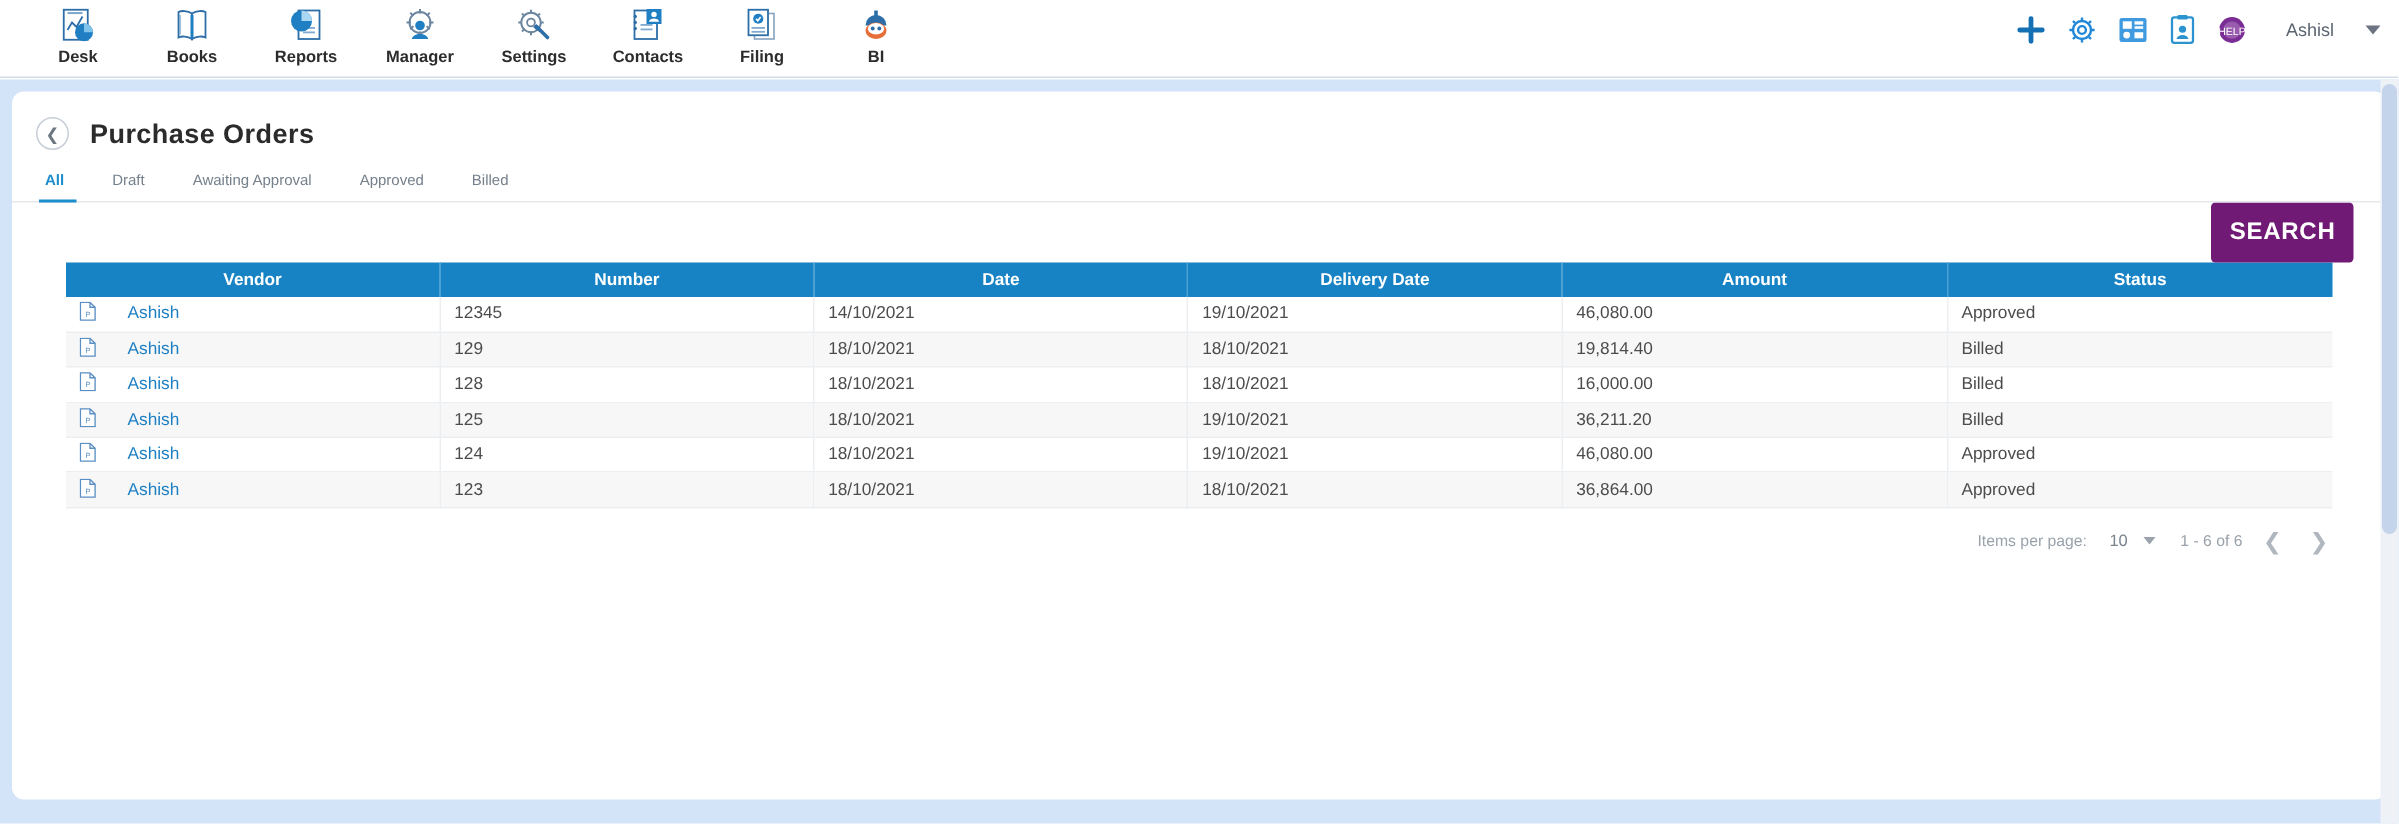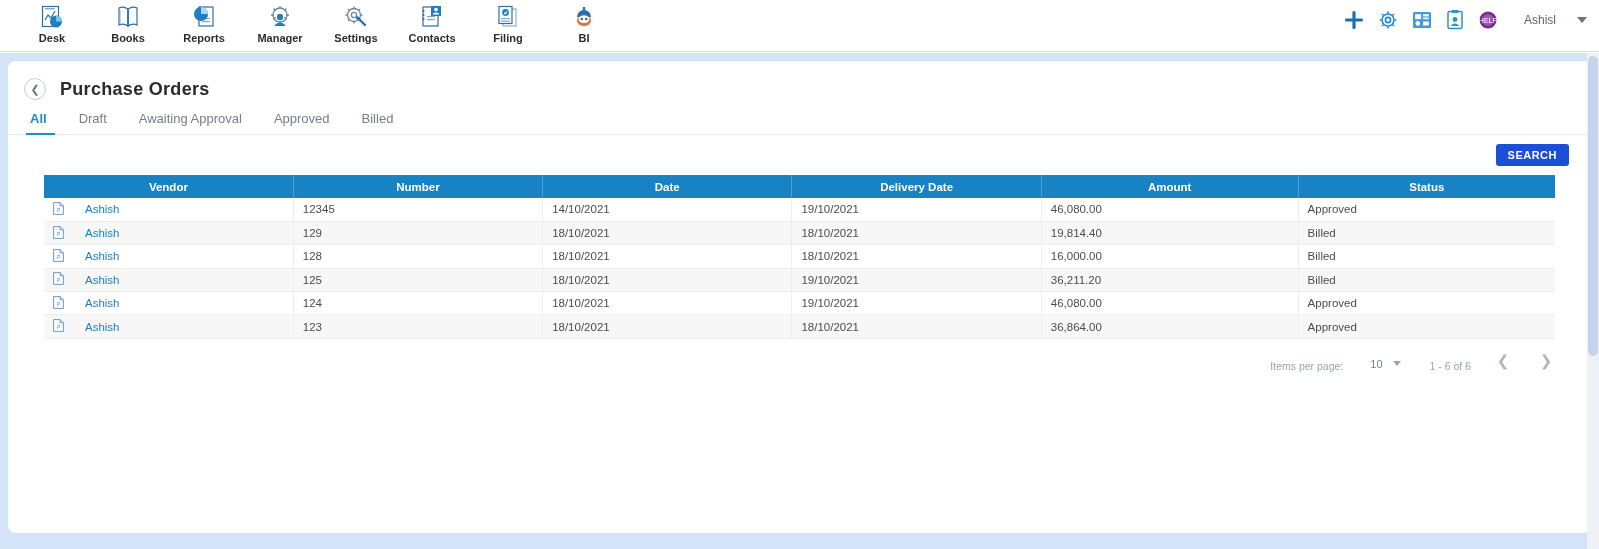--- a/index.html
+++ b/index.html
@@ -132,21 +132,21 @@
   
   .tabs {
     position: relative;
     display: flex;
     align-items: flex-end;
     padding: 0 16px;
     height: 30px;
     border-bottom: 1px solid #e6e8eb;
   }
   .tab {
-    font-size: 13px;
+    font-size: 10px;
     color: #75808c;
     padding: 0 16px 8px 16px;
     cursor: pointer;
     position: relative;
     white-space: nowrap;
   }
   .tab:first-child { padding-left: 6px; }
   .tab.active { color: #1b8ccc; font-weight: bold; }
   .tab.active::after {
     content: "";
@@ -158,28 +158,28 @@
 
   
   .search-row {
     height: 40px;
     display: flex;
     align-items: center;
     justify-content: flex-end;
     padding-right: 22px;
   }
   .btn-search {
-    background: #1d4ed8;
+    background: #701a75;
     color: #fff;
     border: none;
     border-radius: 3px;
-    font-size: 11px;
+    font-size: 16px;
     font-weight: bold;
     letter-spacing: .5px;
-    height: 22px;
+    height: 40px;
     padding: 0 12px;
     cursor: pointer;
     font-family: "Liberation Sans", sans-serif;
   }
 
   
   .table-wrap { padding: 0 36px; }
   table.po { width: 100%; border-collapse: collapse; table-layout: fixed; }
   table.po thead th {
     background: #1783c4;
@@ -205,23 +205,23 @@
   }
   table.po tbody td:last-child { border-right: none; }
   table.po tbody tr:nth-child(even) { background: #f7f7f7; }
   table.po tbody tr:nth-child(odd) { background: #ffffff; }
   .vendor-cell { display: flex; align-items: center; gap: 21px; }
   .vendor-link { color: #1d7fc3; cursor: pointer; }
 
   
   .paginator {
     display: flex;
-    align-items: flex-end;
+    align-items: center;
     justify-content: flex-end;
-    gap: 21px;
+    gap: 9px;
     padding: 11px 34px 0 0;
     font-size: 10.5px;
     color: #9aa2ab;
   }
   .ipp-label { color: #9aa2ab; }
   .ipp-select {
     display: flex;
     align-items: center;
     gap: 10px;
     border: none;

